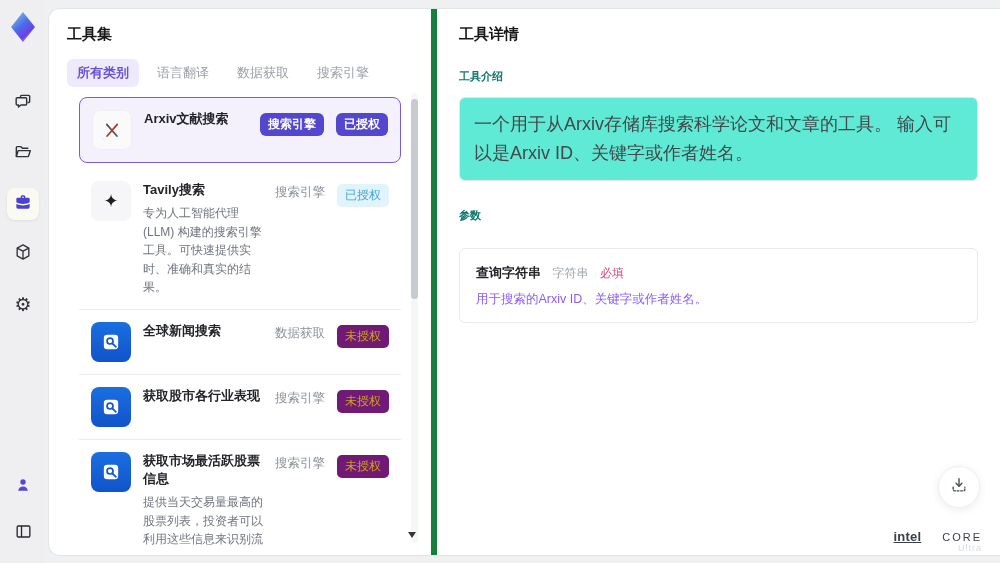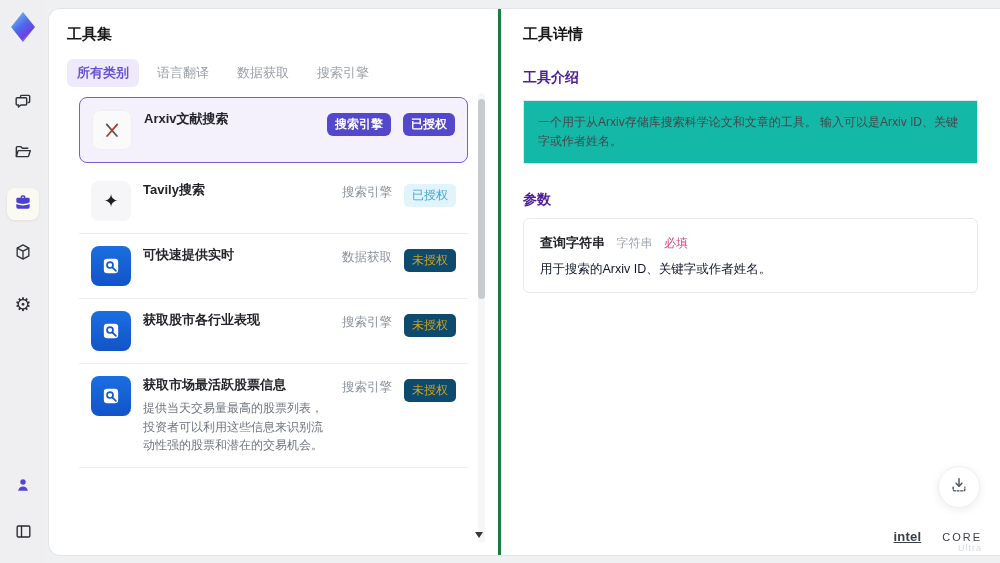--- a/index.html
+++ b/index.html
@@ -18,21 +18,21 @@
   .rail-item.active { background:#fbfaf2; box-shadow:0 1px 3px rgba(0,0,0,.07); }
   .rail-spacer { flex:1; }
   .rail-bottom { display:flex; flex-direction:column; align-items:center; gap:14px; margin-bottom:14px; }
   .glyph { font-size:19px; line-height:1; color:#2f3237; }
 
   
   .main { position:absolute; left:48px; top:8px; right:0; bottom:7px; background:#fff;
     border:1px solid #e3e4e8; border-right:none; border-radius:12px 0 0 12px; display:flex; overflow:hidden; }
 
   
-  .tools-panel { width:452px; border-right:3px solid #15803d; position:relative;
+  .tools-panel { width:388px; border-right:6px solid #15803d; position:relative;
     padding:16px 0 10px 18px; }
   .panel-title { font-size:15px; font-weight:bold; color:#17181a; }
   .tabs { display:flex; align-items:center; gap:8px; margin-top:15px; }
   .tab { font-size:13px; color:#9aa0a8; padding:5px 10px; border-radius:6px; cursor:pointer; white-space:nowrap; }
   .tab.active { background:#eeeafb; color:#6553d2; font-weight:bold; }
 
   .tool-list { margin-top:10px; padding-right:30px; height:452px; overflow:hidden; }
   .card { display:flex; gap:12px; padding:12px 12px 12px 12px; cursor:pointer; background:#fff;margin-left:12px; }
   .card:not(.selected) { border-bottom:1px solid #ededf0; }
   .card.selected { border:1.5px solid #7a5cd8; border-radius:8px; background:#f5f1fc; margin-bottom:6px; }
@@ -42,43 +42,43 @@
   .tool-icon.gray  { background:#f6f6f8; }
   .tool-icon.blue  { background:linear-gradient(180deg,#1a6fe0,#1253c9); }
   .tool-body { flex:1; min-width:0; }
   .tool-name { font-size:13px; font-weight:bold; color:#222428; }
   .tool-desc { font-size:12px; color:#70757e; line-height:1.55; margin-top:5px; }
   .tool-side { flex-shrink:0; display:flex; align-items:flex-start; gap:12px; padding-top:3px; }
   .cat { font-size:12.5px; color:#8b919b; }
   .badge { font-size:12px; padding:3px 8px; border-radius:5px; white-space:nowrap; }
   .badge.solid  { background:#5347cd; color:#fff; border-radius:6px; font-weight:bold; }
   .badge.blue   { background:#e1f3fb; color:#41a7d9; }
-  .badge.yellow { background:#0c4a6e; color:#cfa21b;text-align:center; }
+  .badge.yellow { background:#701a75; color:#cfa21b;text-align:center; }
 
   .scroll-track { position:absolute; top:84px; bottom:12px; right:13px; width:7px;
     background:#f6f6f7; border-radius:4px; }
   .scroll-thumb { position:absolute; top:6px; right:0; width:7px; height:200px;
     background:#c7cacf; border-radius:4px; cursor:pointer; }
   .corner-arrow { position:absolute; right:15px; bottom:17px; width:0; height:0;
     border-left:4px solid transparent; border-right:4px solid transparent;
     border-top:6px solid #34373c; }
 
   
   .details-panel { flex:1; padding:16px 22px; position:relative; }
-  .section-h { font-size:14px; font-weight:bold; color:#4c1d95; }
+  .section-h { font-size:11px; font-weight:bold; color:#0f766e; }
   .intro-heading { margin-top:25px; }
-  .intro-box { margin-top:13px; border:1px solid #e6e6ea; border-radius:0; background:#14b8a6;
-    padding:12px 14px; font-size:12px; color:#44474d; line-height:1.6; }
+  .intro-box { margin-top:13px; border:1px solid #e6e6ea; border-radius:6px; background:#5eead4;
+    padding:12px 14px; font-size:18px; color:#44474d; line-height:1.6; }
   .params-heading { margin-top:27px; }
-  .param-box { margin-top:9px; border:1px solid #e9e9ec; border-radius:6px; background:#fff;
+  .param-box { margin-top:25px; border:1px solid #e9e9ec; border-radius:6px; background:#fff;
     padding:14px 16px; }
   .param-name { font-size:13px; font-weight:bold; color:#222428; }
   .param-type { font-size:12px; color:#9aa1ab; margin-left:7px; }
   .param-required { font-size:12px; color:#e0457b; margin-left:7px; }
-  .param-desc { font-size:12.5px; color:#0f172a; margin-top:9px; }
+  .param-desc { font-size:12.5px; color:#8b5cf6; margin-top:9px; }
 
   
   .fab { position:absolute; right:20px; bottom:55px; width:42px; height:42px; border-radius:50%;
     background:#fff; border:1px solid #f0f0f2; box-shadow:0 2px 10px rgba(0,0,0,.08);
     display:flex; align-items:center; justify-content:center; cursor:pointer; }
   .brand { position:absolute; right:18px; bottom:9px; text-align:right; line-height:1.1; }
   .brand-main { font-size:13px; color:#3a3f46; }
   .brand-intel { font-weight:bold; letter-spacing:.2px;text-decoration:underline; }
   .brand-core { font-size:11px; letter-spacing:2px; margin-left:21px; }
   .brand-sub { font-size:9px; color:#d9dbde; letter-spacing:1px; }
@@ -175,37 +175,38 @@
           <span class="badge solid">已授权</span>
         </div>
       </div>
 
       <div class="card">
         <div class="tool-icon gray">
           <span style="font-size:18px;color:#1c1e22;">✦</span>
         </div>
         <div class="tool-body">
           <div class="tool-name">Tavily搜索</div>
+          <div class="tool-desc">专为人工智能代理 (LLM) 构建的搜索引擎工具。可快速提供实时、准确和真实的结果。</div>
         </div>
         <div class="tool-side">
           <span class="cat">搜索引擎</span>
           <span class="badge blue">已授权</span>
         </div>
       </div>
 
       <div class="card">
         <div class="tool-icon blue">
           <svg width="26" height="26" viewBox="0 0 40 40">
             <rect x="9" y="9" width="22" height="22" rx="5" fill="#fff"></rect>
             <circle cx="18.5" cy="18.5" r="4.6" fill="none" stroke="#1257cf" stroke-width="2.6"></circle>
             <path d="M22.5 22.5l5 5" stroke="#1257cf" stroke-width="2.6" stroke-linecap="round"></path>
           </svg>
         </div>
         <div class="tool-body">
-          <div class="tool-name">可快速提供实时</div>
+          <div class="tool-name">全球新闻搜索</div>
         </div>
         <div class="tool-side">
           <span class="cat">数据获取</span>
           <span class="badge yellow">未授权</span>
         </div>
       </div>
 
       <div class="card">
         <div class="tool-icon blue">
           <svg width="26" height="26" viewBox="0 0 40 40">

